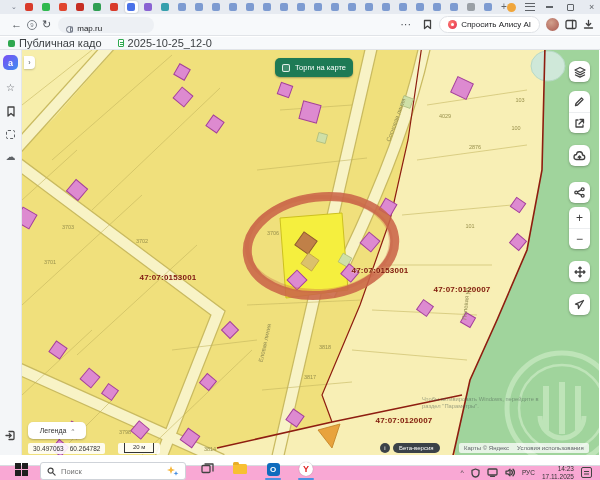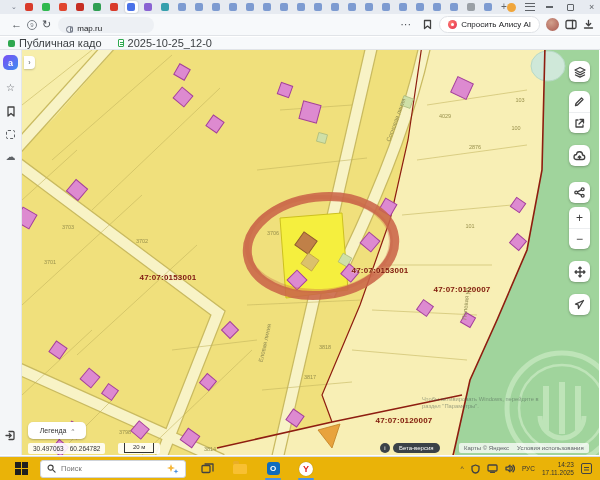--- a/index.html
+++ b/index.html
@@ -75,21 +75,21 @@
   .scale-inner{margin-top:0px;font-size:6px;color:#333;border-left:1px solid #333;border-right:1px solid #333;border-bottom:1px solid #333;padding:0 8px 1px;line-height:8px}
   .betadot{position:absolute;left:358px;top:393px;width:10px;height:10px;border-radius:50%;background:#3b4248;color:#fff;font-size:6px;display:flex;align-items:center;justify-content:center}
   .betapill{position:absolute;left:371px;top:393px;height:10px;background:#3b4248;border-radius:6px;display:flex;align-items:center;padding:0 6px}
   .betapill span{font-size:6px;color:#fff;white-space:nowrap}
   .attrib{position:absolute;left:437px;top:393px;height:10px;background:rgba(255,255,255,.75);border-radius:2px;display:flex;align-items:center;gap:8px;padding:0 5px}
   .attrib span{font-size:6px;color:#5f6368;white-space:nowrap}
   .actwm{position:absolute;left:400px;top:346px;width:170px;color:rgba(70,85,78,.5);pointer-events:none}
   .actwm .l1{font-size:7.5px}
   .actwm .l2{font-size:5.8px;line-height:7px}
   
-  .taskbar{position:absolute;bottom:0;left:0;right:0;height:24px;background:#eab308;border-top:1px solid #d8dce1;display:flex;align-items:center}
+  .taskbar{position:absolute;bottom:0;left:0;right:0;height:15px;background:#f9a8d4;border-top:1px solid #d8dce1;display:flex;align-items:flex-end}
   .startbtn{margin-left:10px;width:22px;height:22px;display:flex;align-items:center;justify-content:center}
   .winlogo{display:grid;grid-template-columns:6px 6px;grid-template-rows:6px 6px;gap:1px}
   .winlogo div{background:#1f1f1f}
   .searchbox{margin-left:8px;width:146px;height:18px;background:#fff;border:1px solid #cfd3d9;border-radius:3px;display:flex;align-items:center;padding:0 6px;gap:5px;position:relative}
   .searchbox input{border:none;outline:none;flex:1;font-size:7.5px;color:#333;font-family:"Liberation Sans",sans-serif;background:transparent;min-width:0}
   .tb-ico{width:24px;height:22px;display:flex;align-items:center;justify-content:center;margin-left:9px;position:relative}
   .runline{position:absolute;bottom:0;left:4px;right:4px;height:2px;background:#4a90e2;border-radius:1px}
   .folder{width:14px;height:10px;background:#f8c032;border-radius:1.5px;position:relative}
   .folder:before{content:"";position:absolute;top:-2.5px;left:0;width:6px;height:3px;background:#e9ae27;border-radius:1.5px 1.5px 0 0}
   .outlook{width:13px;height:13px;background:#0f6cbd;border-radius:3px;color:#fff;font-size:8px;font-weight:bold;display:flex;align-items:center;justify-content:center}
@@ -378,20 +378,24 @@
     <span class="maplabel pnum" style="left:448px;top:176px">101</span>
     <span class="maplabel pnum" style="left:103px;top:382px">3798</span>
     <span class="maplabel pnum" style="left:188px;top:399px">3814</span>
 
     <span class="maplabel street" style="left:374px;top:70px;transform:translate(-50%,-50%) rotate(-70deg)">Сосновая линия</span>
     <span class="maplabel street" style="left:243px;top:293px;transform:translate(-50%,-50%) rotate(-77deg)">Еловая линия</span>
     <span class="maplabel street" style="left:444px;top:253px;transform:translate(-50%,-50%) rotate(-84deg)">Полевая ул.</span>
 
     <div class="expander">›</div>
 
+    <div class="torgi">
+      <div class="chk"></div>
+      <span class="lbl">Торги на карте</span>
+    </div>
 
     <div class="mapbtn single" style="top:11px">
       <svg width="12" height="12" viewBox="0 0 12 12">
           <path class="ic" d="M6,1.5 L11,4 L6,6.5 L1,4 Z M1.5,6.5 L6,8.8 L10.5,6.5 M1.5,9 L6,11.2 L10.5,9"></path>
         </svg>
     </div>
     <div class="mapbtn" style="top:41px">
       <div class="cell">
           <svg width="11" height="11" viewBox="0 0 11 11">
             <path class="ic" d="M1.5,9.5 L2,7.5 L7.5,2 L9,3.5 L3.5,9 Z"></path>

